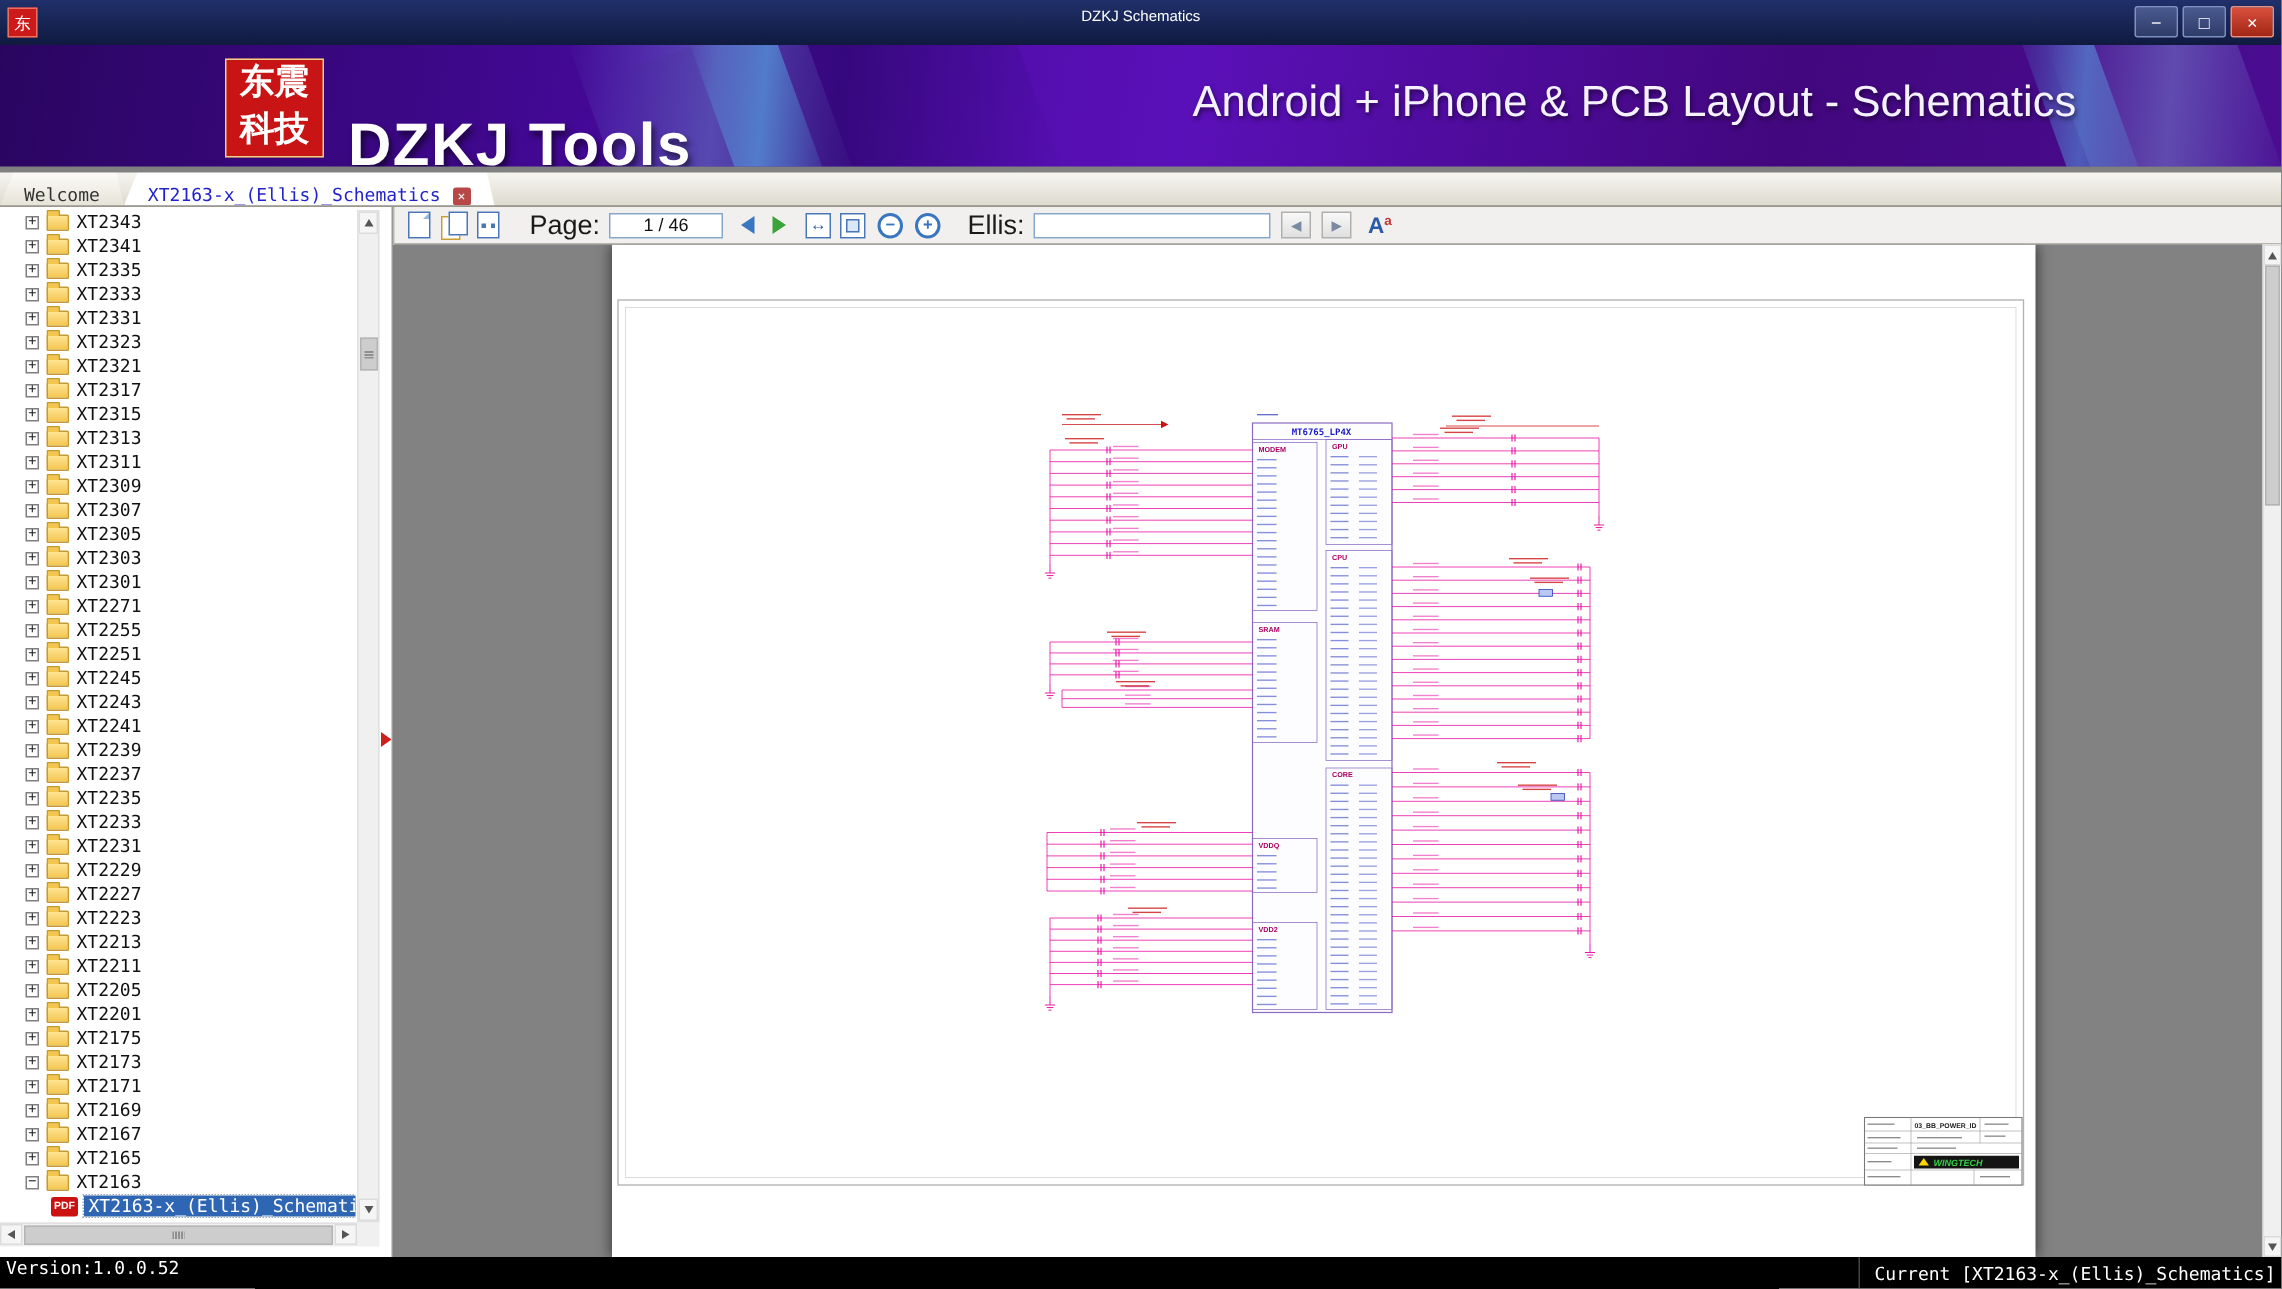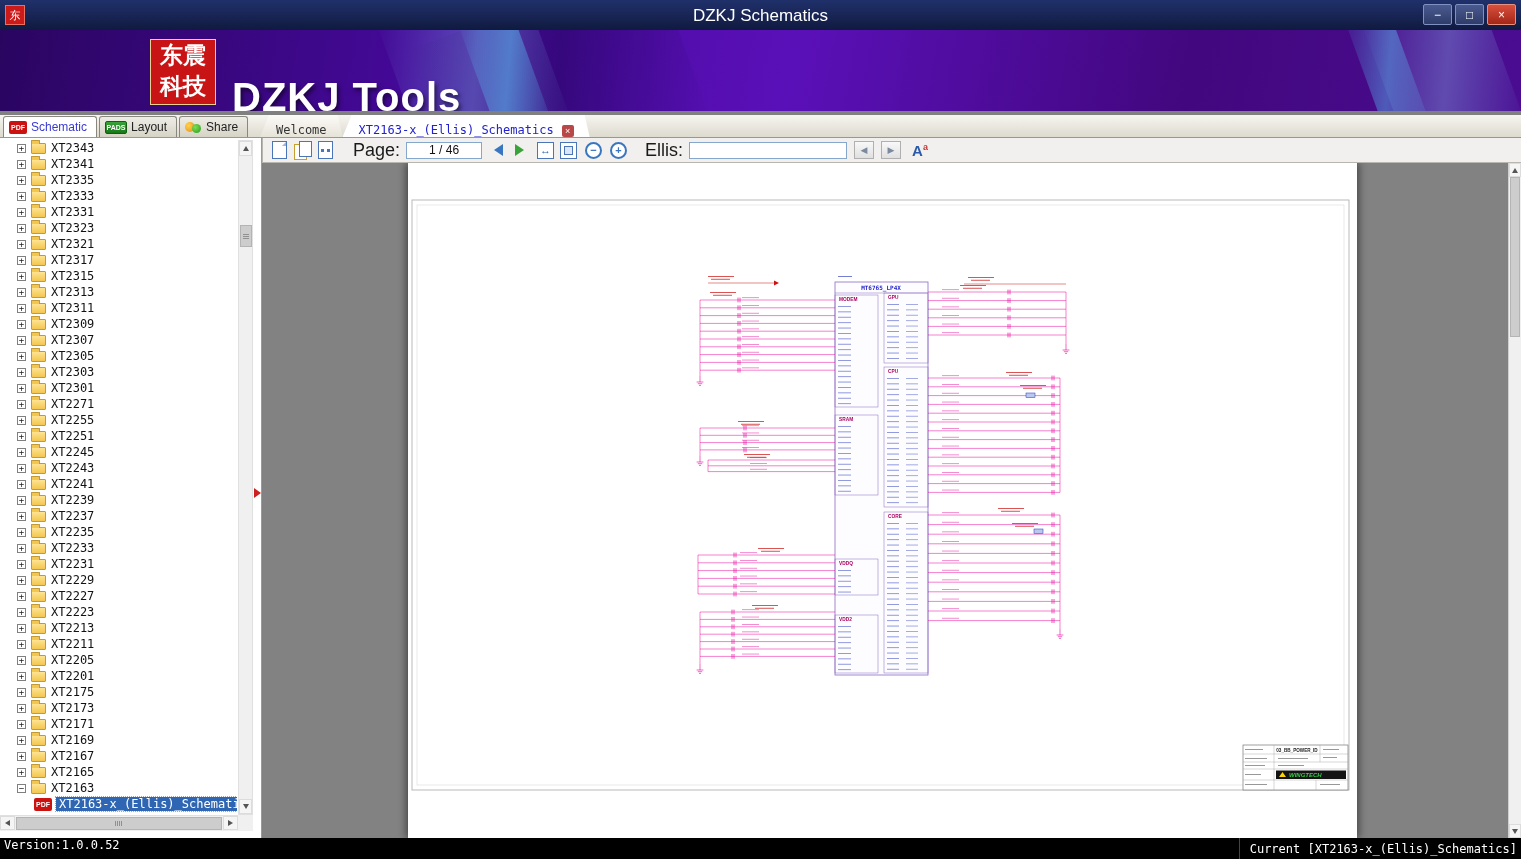--- a/index.html
+++ b/index.html
@@ -3,21 +3,21 @@
 <meta charset="utf-8">
 <style>
   *{margin:0;padding:0;box-sizing:border-box;}
   html,body{width:1521px;height:859px;}
   body{font-family:"Liberation Sans",sans-serif;background:#808080;}
   .window{position:relative;width:1521px;height:859px;overflow:hidden;background:#808080;}
 
   
   .titlebar{position:absolute;left:0;top:0;width:100%;height:30px;background:linear-gradient(#20306a,#101a40);}
   .app-icon{position:absolute;left:5px;top:5px;width:20px;height:20px;background:#cc1a1a;border:1px solid #e87060;color:#fff;font-size:11px;display:flex;align-items:center;justify-content:center;font-family:"DejaVu Sans",sans-serif;}
-  .window-title{position:absolute;left:0;right:0;top:6px;text-align:center;color:#fff;font-size:17px;}
+  .window-title{position:absolute;left:0;right:0;top:6px;text-align:center;color:#fff;font-size:10px;}
   .win-btns{position:absolute;right:5px;top:4px;display:flex;gap:3px;}
   .win-btn{width:29px;height:21px;display:flex;align-items:center;justify-content:center;color:#fff;font-size:12px;background:linear-gradient(#4a5a8f,#2e3c6a);border:1px solid #8090c0;border-radius:2px;}
   .win-btn.close{background:linear-gradient(#d8503c,#a32616);border-color:#e89080;}
 
   
   .banner{position:absolute;left:0;top:30px;width:100%;height:81px;background:linear-gradient(100deg,#2a0560 0%,#45099a 28%,#5a10b8 52%,#42077e 78%,#4a0d92 100%);overflow:hidden;}
   .streak{position:absolute;transform:rotate(-20deg);pointer-events:none;}
   .s1{left:400px;top:-40px;width:150px;height:170px;background:linear-gradient(115deg,transparent,rgba(140,220,255,.30),transparent);}
   .s2{left:480px;top:-30px;width:55px;height:160px;background:linear-gradient(115deg,transparent,rgba(90,210,255,.45),transparent);}
   .s3{right:15px;top:-30px;width:120px;height:160px;background:linear-gradient(115deg,transparent,rgba(150,220,255,.30),transparent);}
@@ -132,37 +132,24 @@
     <div class="streak s5"></div>
     <div class="streak s1"></div>
     <div class="streak s2"></div>
     <div class="streak s3"></div>
     <div class="streak s4"></div>
     <div class="brand-logo">
       <div>东震</div>
       <div>科技</div>
     </div>
     <div class="app-title">DZKJ Tools</div>
+    <div class="banner-subtitle">Android + iPhone &amp; PCB Layout - Schematics</div>
   </div>
 
   <div class="tabbar">
-    <div class="app-tabs">
-      <div class="app-tab active">
-        <span class="pdf-badge">PDF</span>
-        <span>Schematic</span>
-      </div>
-      <div class="app-tab">
-        <span class="pads-badge">PADS</span>
-        <span>Layout</span>
-      </div>
-      <div class="app-tab">
-        <span class="share-badge"></span>
-        <span>Share</span>
-      </div>
-    </div>
     <div class="doc-tabs">
       <div class="doc-tab">
         <span>Welcome</span>
       </div>
       <div class="doc-tab active">
         <span>XT2163-x_(Ellis)_Schematics</span>
         <span class="tab-close">×</span>
       </div>
     </div>
   </div>

